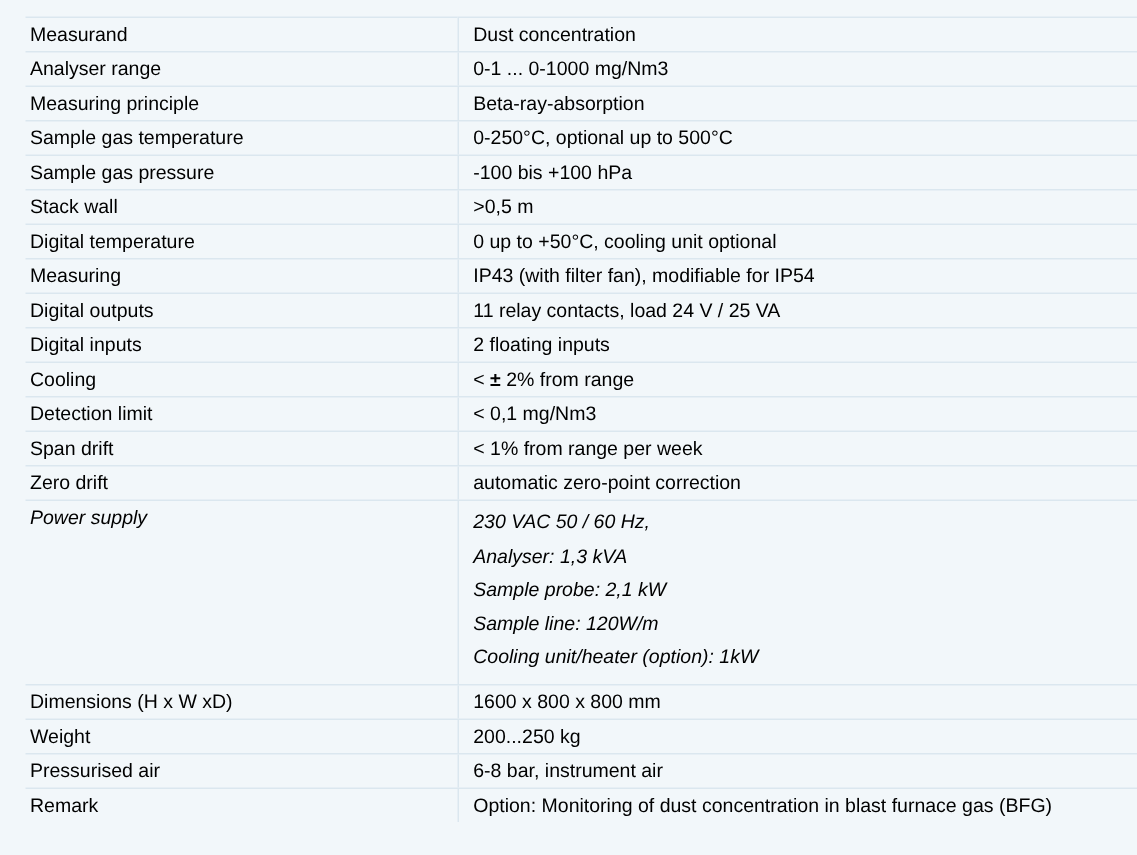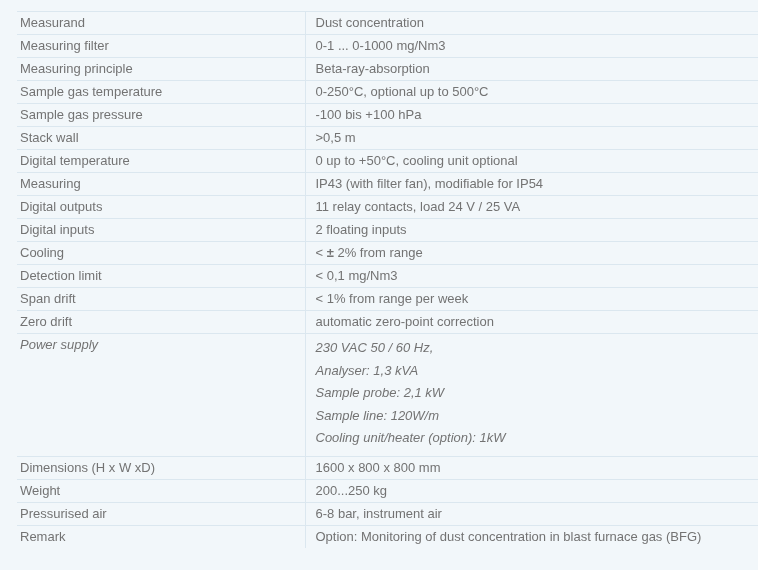--- a/index.html
+++ b/index.html
@@ -23,21 +23,21 @@
     width: 741px;
     border-collapse: collapse;
     table-layout: fixed;
     border-top: 1px solid #dbe7ef;
   }
   table.spec col.c-label { width: 288px; }
   table.spec col.c-value { width: 453px; }
 
   table.spec td {
     border-bottom: 1px solid #dbe7ef;
-    color: #737373;
+    color: #000000;
     font-size: 13px;
     line-height: 16px;
     padding: 3px 0 3px 0;
     vertical-align: top;
     height: 16px;
     white-space: nowrap;
   }
   table.spec td.label {
     padding-left: 3px;
   }
@@ -71,21 +71,21 @@
       <col class="c-value">
     </colgroup>
     <tbody>
 
       <tr>
         <td class="label">Measurand</td>
         <td class="value">Dust concentration</td>
       </tr>
 
       <tr>
-        <td class="label">Measuring filter</td>
+        <td class="label">Analyser range</td>
         <td class="value">0-1 ... 0-1000 mg/Nm3</td>
       </tr>
 
       <tr>
         <td class="label">Measuring principle</td>
         <td class="value">Beta-ray-absorption</td>
       </tr>
 
       <tr>
         <td class="label">Sample gas temperature</td>

